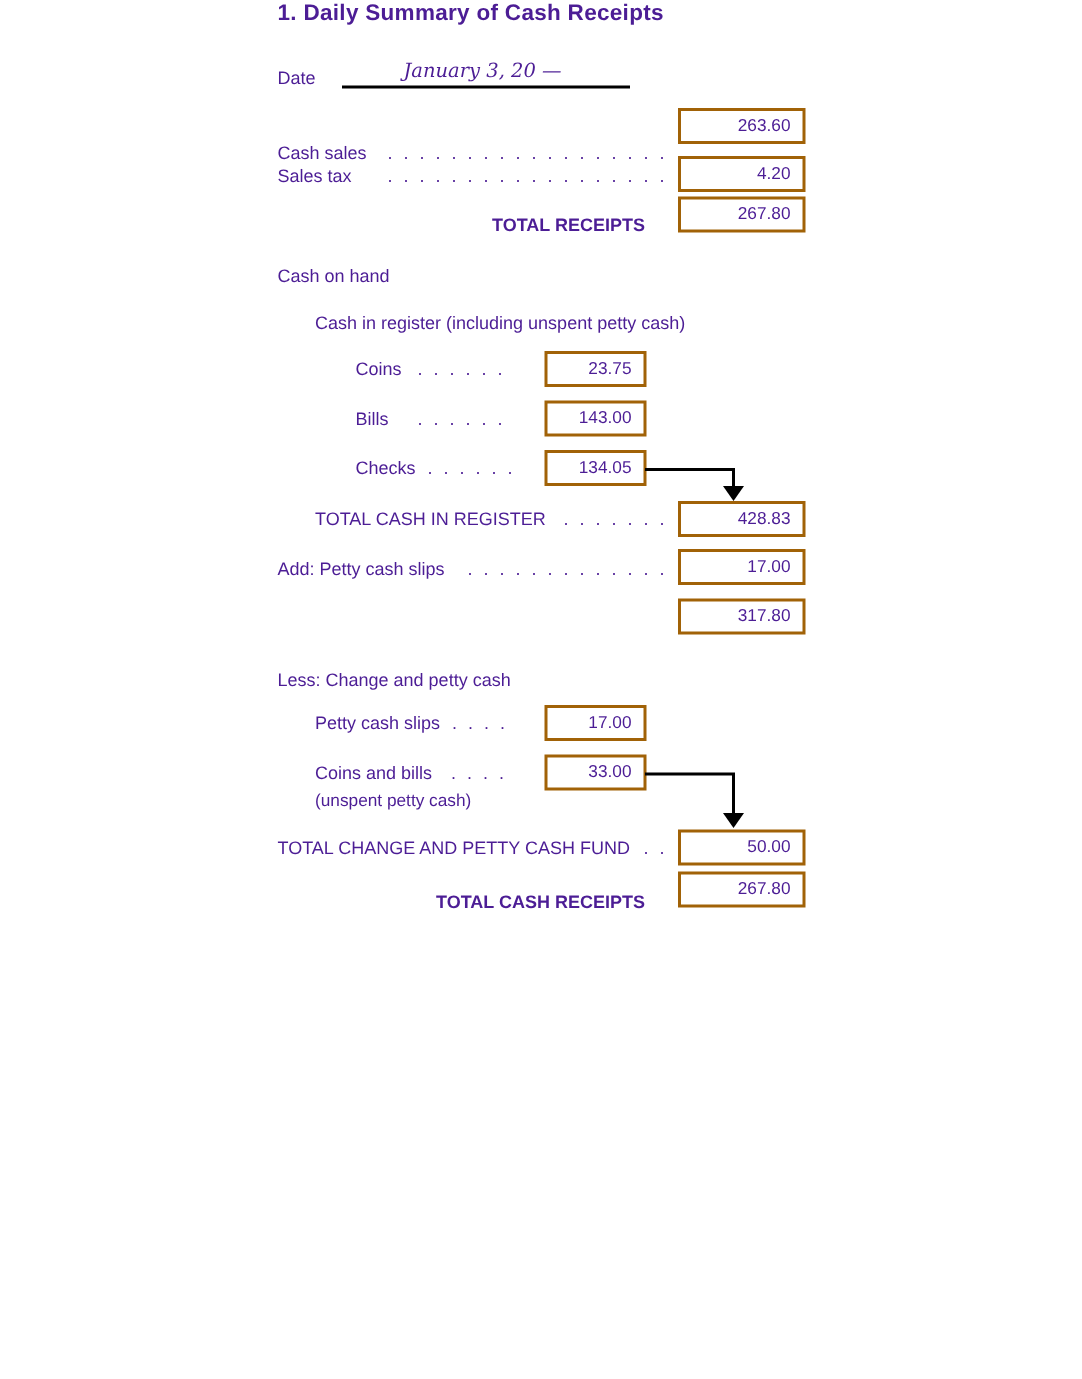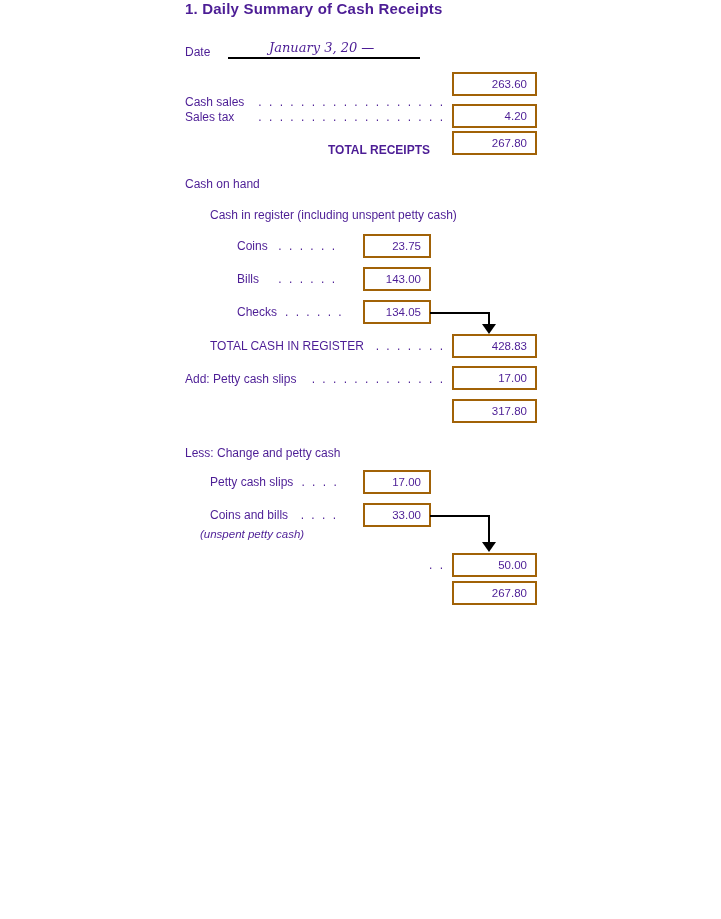--- a/index.html
+++ b/index.html
@@ -198,29 +198,31 @@
     <span>17.00</span>
   </div>
 
   <div class="row" style="left:210px; top:503px; width:128px;">
     <span class="lbl">Coins and bills</span>
     <span class="leader">. . . .</span>
   </div>
   <div class="box mid" style="top:503px;">
     <span>33.00</span>
   </div>
-  <div class="sub-label" style="left:200px; top:528px;font-style:italic;">(unspent petty cash)</div>
+  <div class="sub-label" style="left:210px; top:528px;">(unspent petty cash)</div>
 
   <div class="row" style="left:185px; top:553px; width:260px;">
+    <span class="lbl">TOTAL CHANGE AND PETTY CASH FUND</span>
     <span class="leader">. .</span>
   </div>
   <div class="box right" style="top:553px;">
     <span>50.00</span>
   </div>
 
+  <div class="total-label" style="top:594px;">TOTAL CASH RECEIPTS</div>
   <div class="box right" style="top:581px;">
     <span>267.80</span>
   </div>
 
   <svg class="arrows" width="721" height="919" viewBox="0 0 721 919" aria-hidden="true">
     <g>
       <polyline points="430,313 489,313 489,325" fill="none" stroke="#000" stroke-width="2"></polyline>
       <polygon points="482,324 496,324 489,334" fill="#000"></polygon>
     </g>
     <g>

